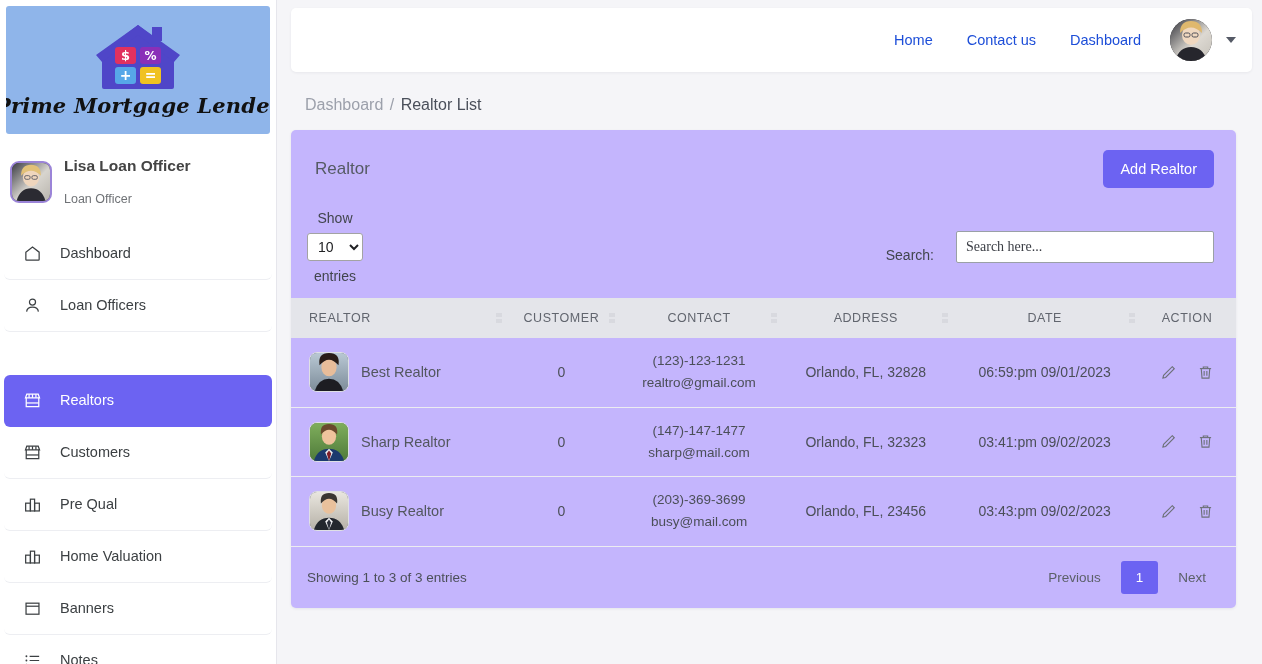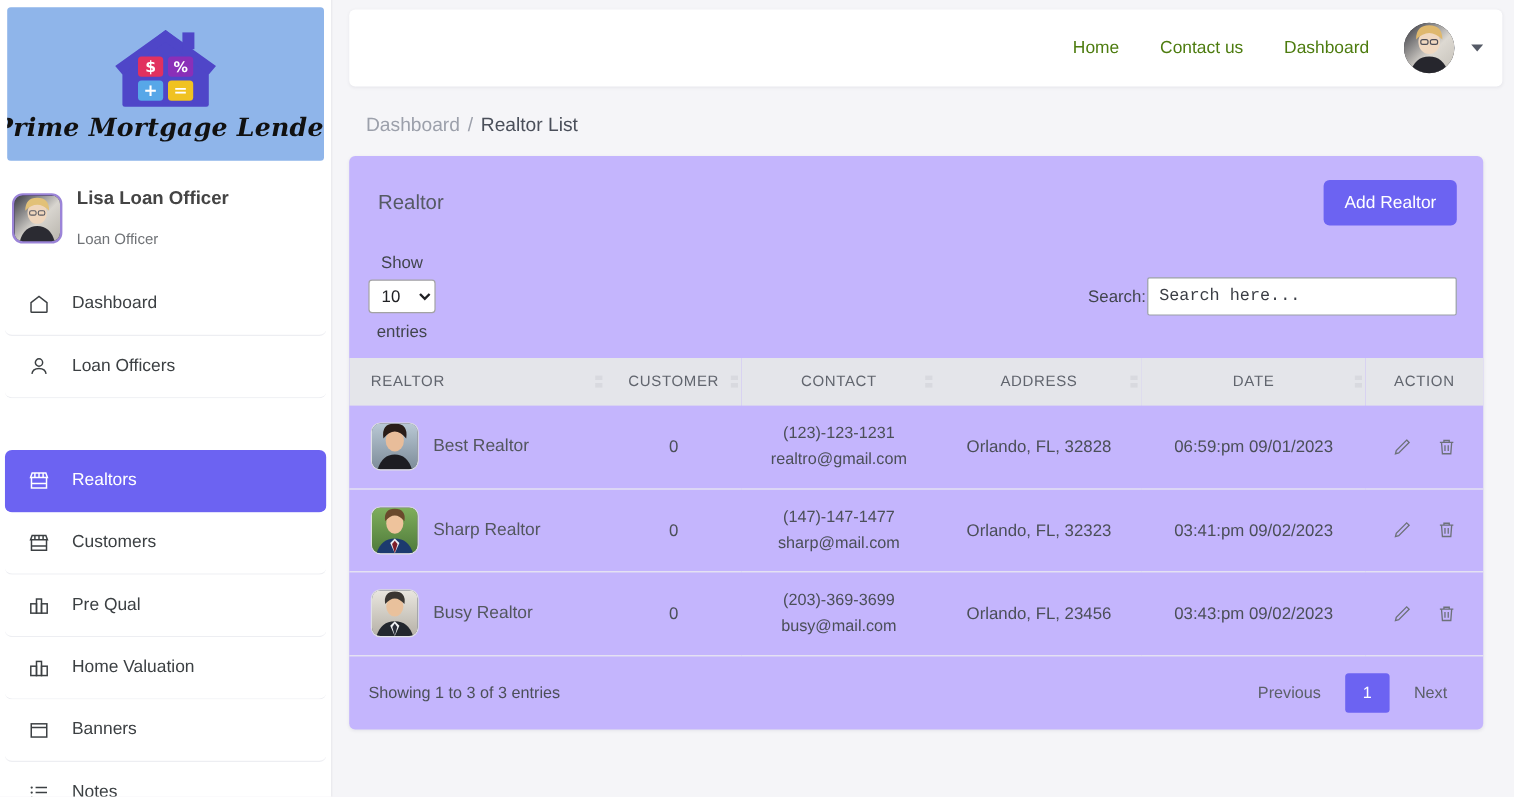--- a/index.html
+++ b/index.html
@@ -88,21 +88,21 @@
     height: 64px;
     background: #ffffff;
     border-radius: 5px;
     box-shadow: 0 1px 3px rgba(20,20,50,0.06);
     display: flex; align-items: center; justify-content: flex-end;
     padding-right: 16px;
     gap: 0;
   }
   .topnav-link {
     font-size: 14.5px;
-    color: #4d7c0f;
+    color: #1d4ed8;
     padding: 0 17px;
     cursor: pointer;
     white-space: nowrap;
   }
   .topbar-avatar {
     width: 42px; height: 42px; border-radius: 50%;
     overflow: hidden; position: relative;
     margin-left: 12px; background: #22242c;
     cursor: pointer;
   }
@@ -152,26 +152,26 @@
   .show-entries { display: flex; align-items: center; gap: 7px; flex-direction: column; }
   .show-select {
     font-family: inherit; font-size: 14px;
     padding: 4px 4px 4px 6px;
     border: 1px solid #a3a3a3;
     border-radius: 3px;
     background: #fff; color: #202124;
     height: 28px;
     cursor: pointer;
   }
-  .search-wrap { display: flex; align-items: center; gap: 1px; }
+  .search-wrap { display: flex; align-items: flex-end; gap: 22px; }
   .search-input {
     width: 258px; height: 32px;
     border: 1px solid #9aa0a6;
     border-radius: 2px;
-    font-family: Liberation Mono, monospace; font-size: 14px;
+    font-family: Liberation Serif, serif; font-size: 14px;
     padding: 0 9px;
     background: #fff; color: #202124;
   }
   .search-input::placeholder { color: #3b3e45; }
 
   table.data { width: 100%; border-collapse: collapse; }
   table.data thead tr { background: #e4e5ea; }
   table.data thead th {
     font-size: 12.5px;
     letter-spacing: 0.55px;

